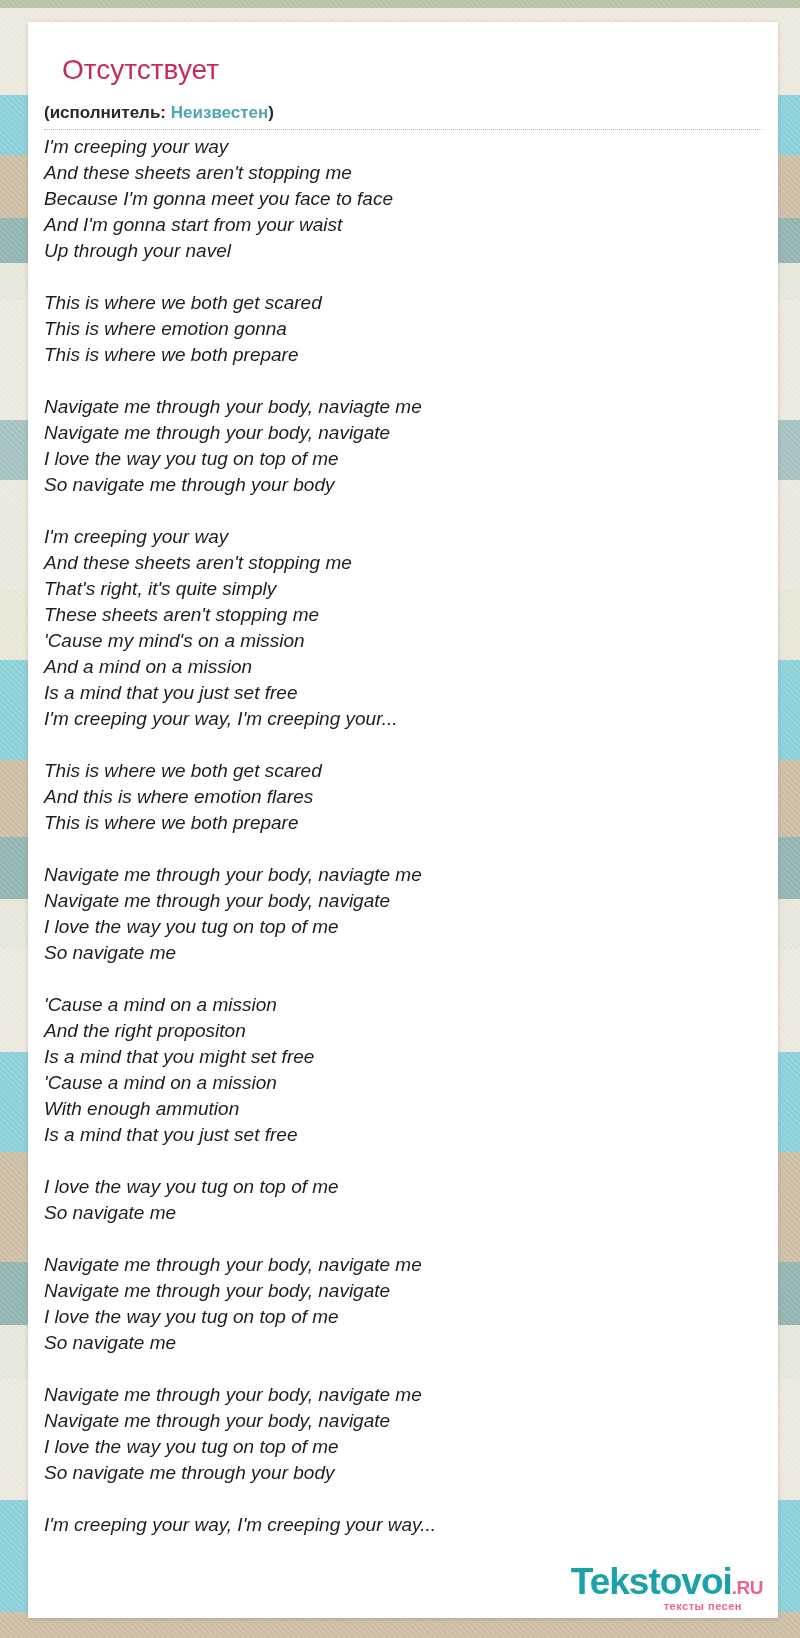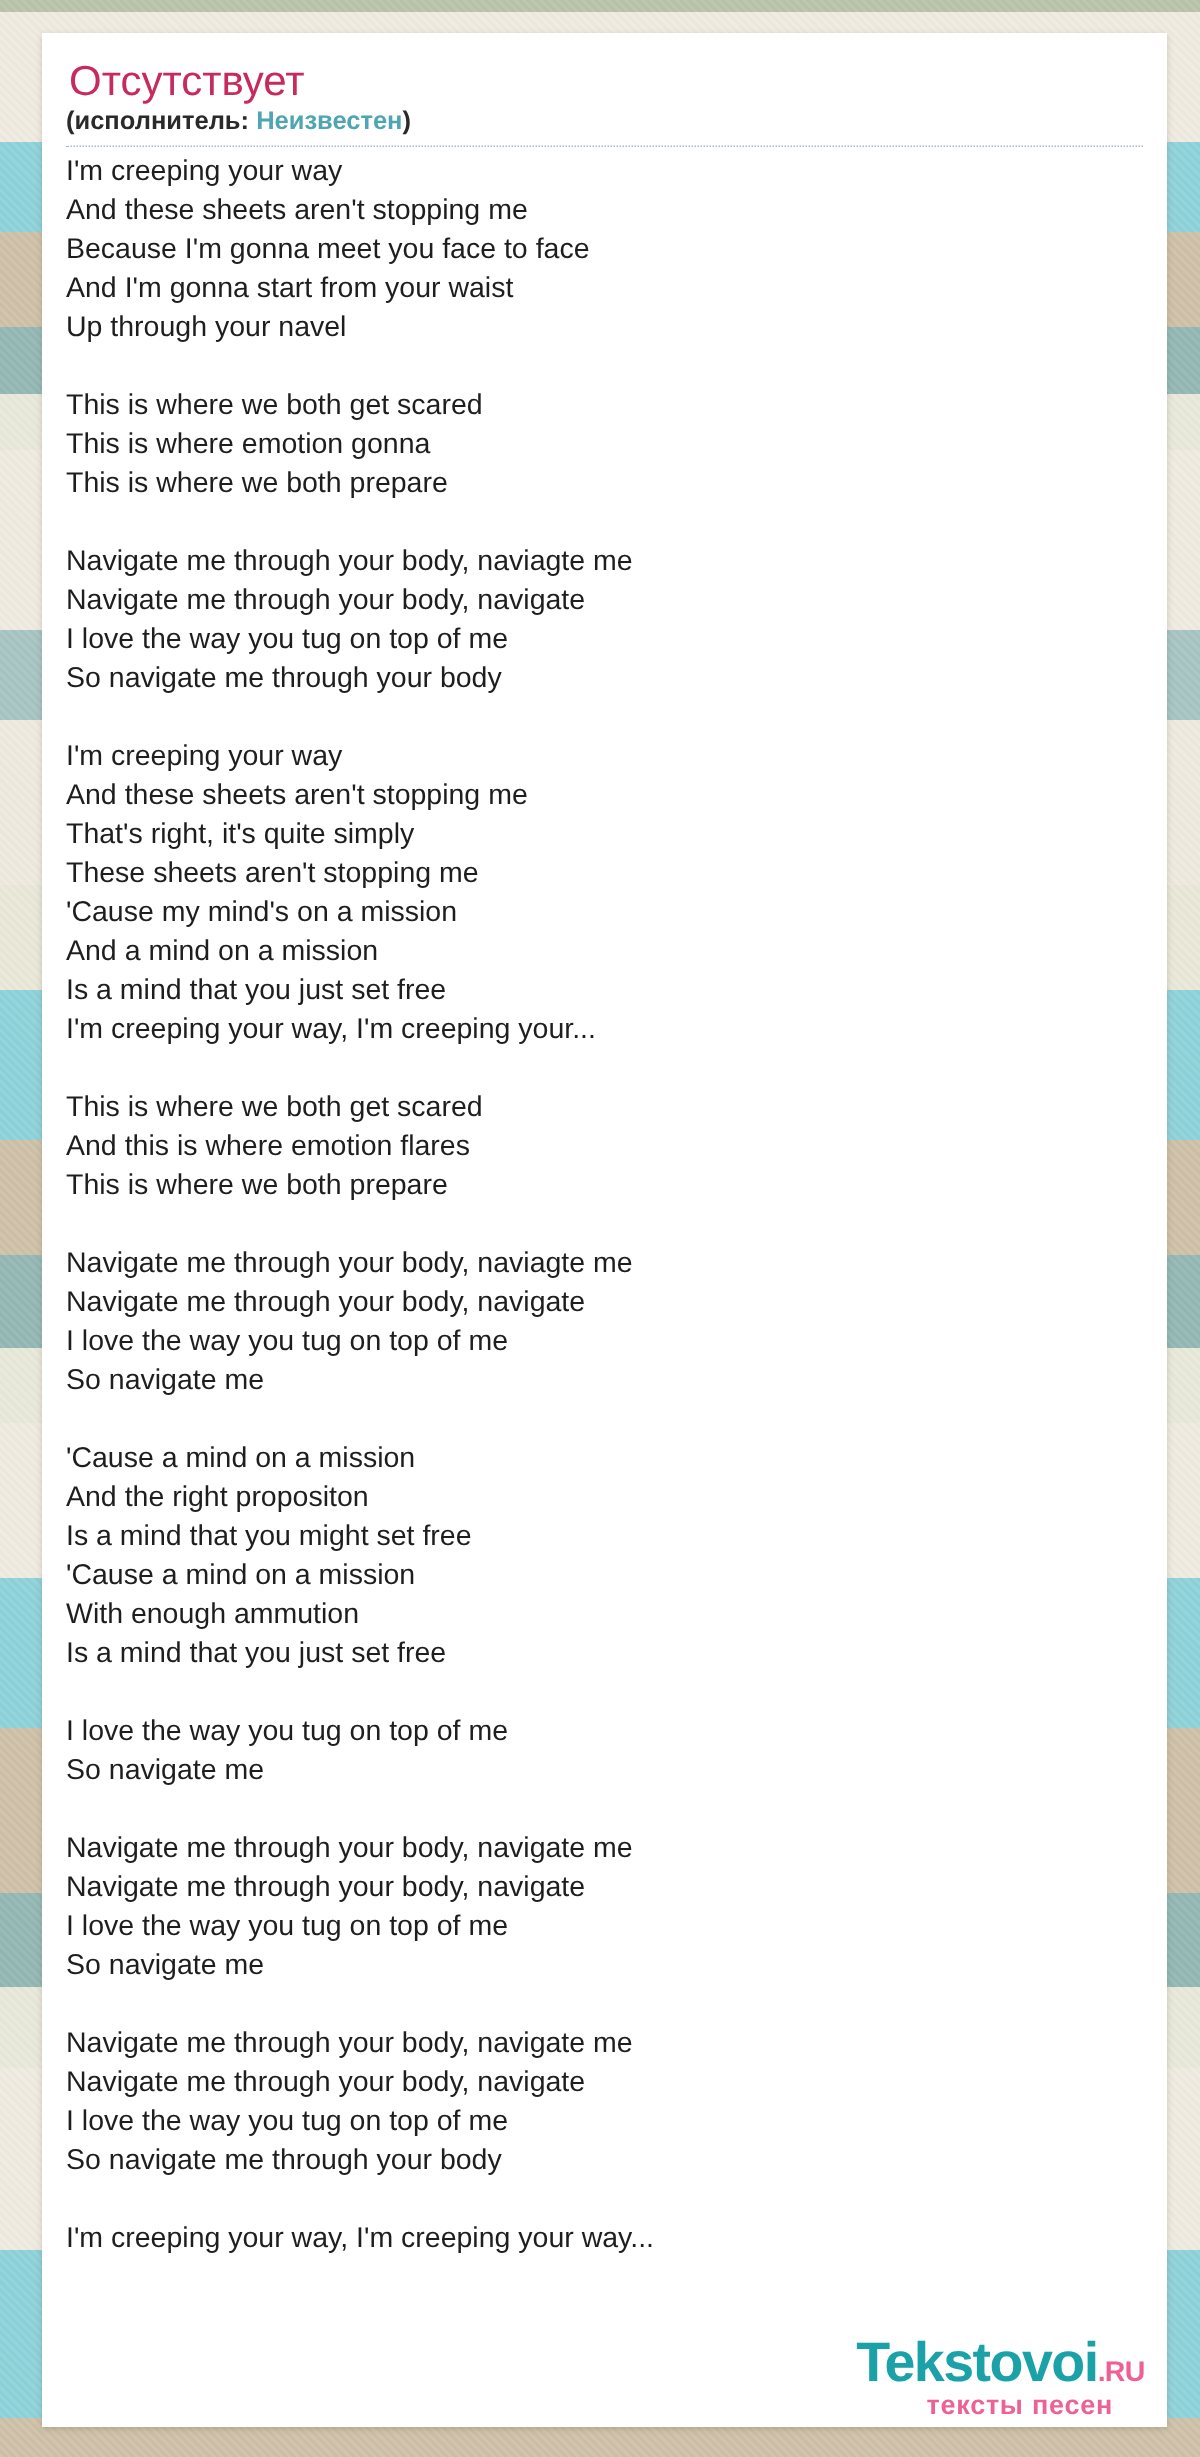--- a/index.html
+++ b/index.html
@@ -45,21 +45,21 @@
     background: #ffffff;
     box-shadow: 0 1px 4px rgba(90, 85, 70, 0.25);
     box-sizing: border-box;
     padding: 0 16px;
   }
   .song-header {
     padding: 15px 0 6px 0;
     border-bottom: 1px dotted var(--dotted-divider, #a8bac4);
   }
   .song-title {
-    margin: 2px;
+    margin: 18px;
     font-size: 28px;
     line-height: 30px;
     font-weight: 400;
     color: var(--title-color, #c72b5e);
   }
   .artist-line {
     margin-top: 2px;
     font-size: 17px;
     line-height: 20px;
     color: #2a2a2a;
@@ -68,20 +68,21 @@
   .artist-link {
     color: var(--artist-link-color, #4fa5b1);
     text-decoration: none;
     cursor: pointer;
   }
   .lyrics {
     padding-top: 4px;
     font-size: 19px;
     line-height: 26px;
     color: var(--lyrics-color, #1e1e1e);
+    font-style: italic;
   }
   .stanza { margin: 0 0 26px 0; }
   .stanza:first-child { margin-top: 0; }
   .lyric-line { white-space: pre; }
   .site-logo {
     position: absolute;
     right: 15px;
     bottom: 6px;
     text-align: right;
     text-decoration: none;
@@ -96,21 +97,21 @@
   }
   .logo-suffix {
     font-size: 19px;
     font-weight: 700;
     letter-spacing: -0.5px;
     color: var(--logo-pink, #ee6195);
   }
   .logo-tagline {
     margin-top: 1px;
     padding-right: 21px;
-    font-size: 18px;
+    font-size: 11px;
     font-weight: 700;
     letter-spacing: 0.5px;
     color: var(--logo-pink, #ee6195);
   }
 </style>
 </head>
 <body>
 
 <div class="content-box">
 

